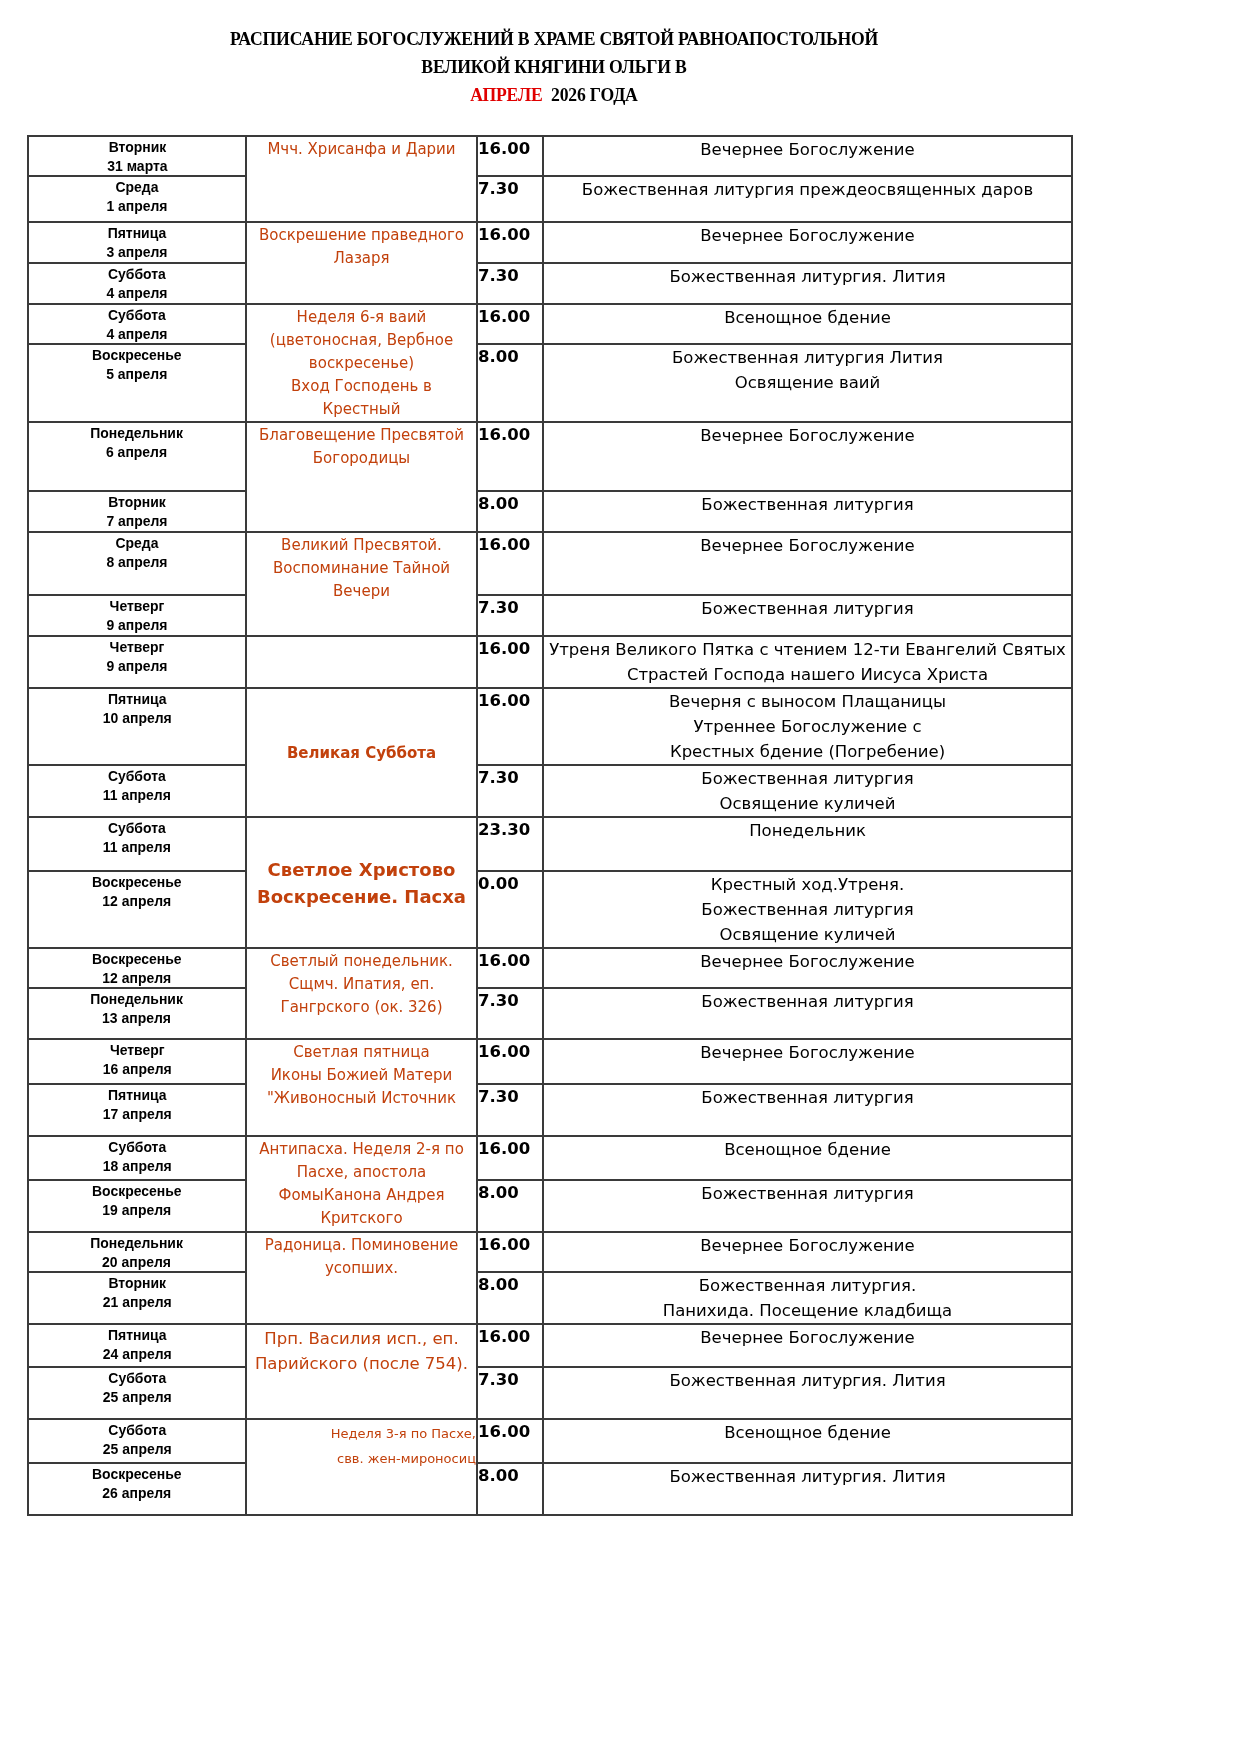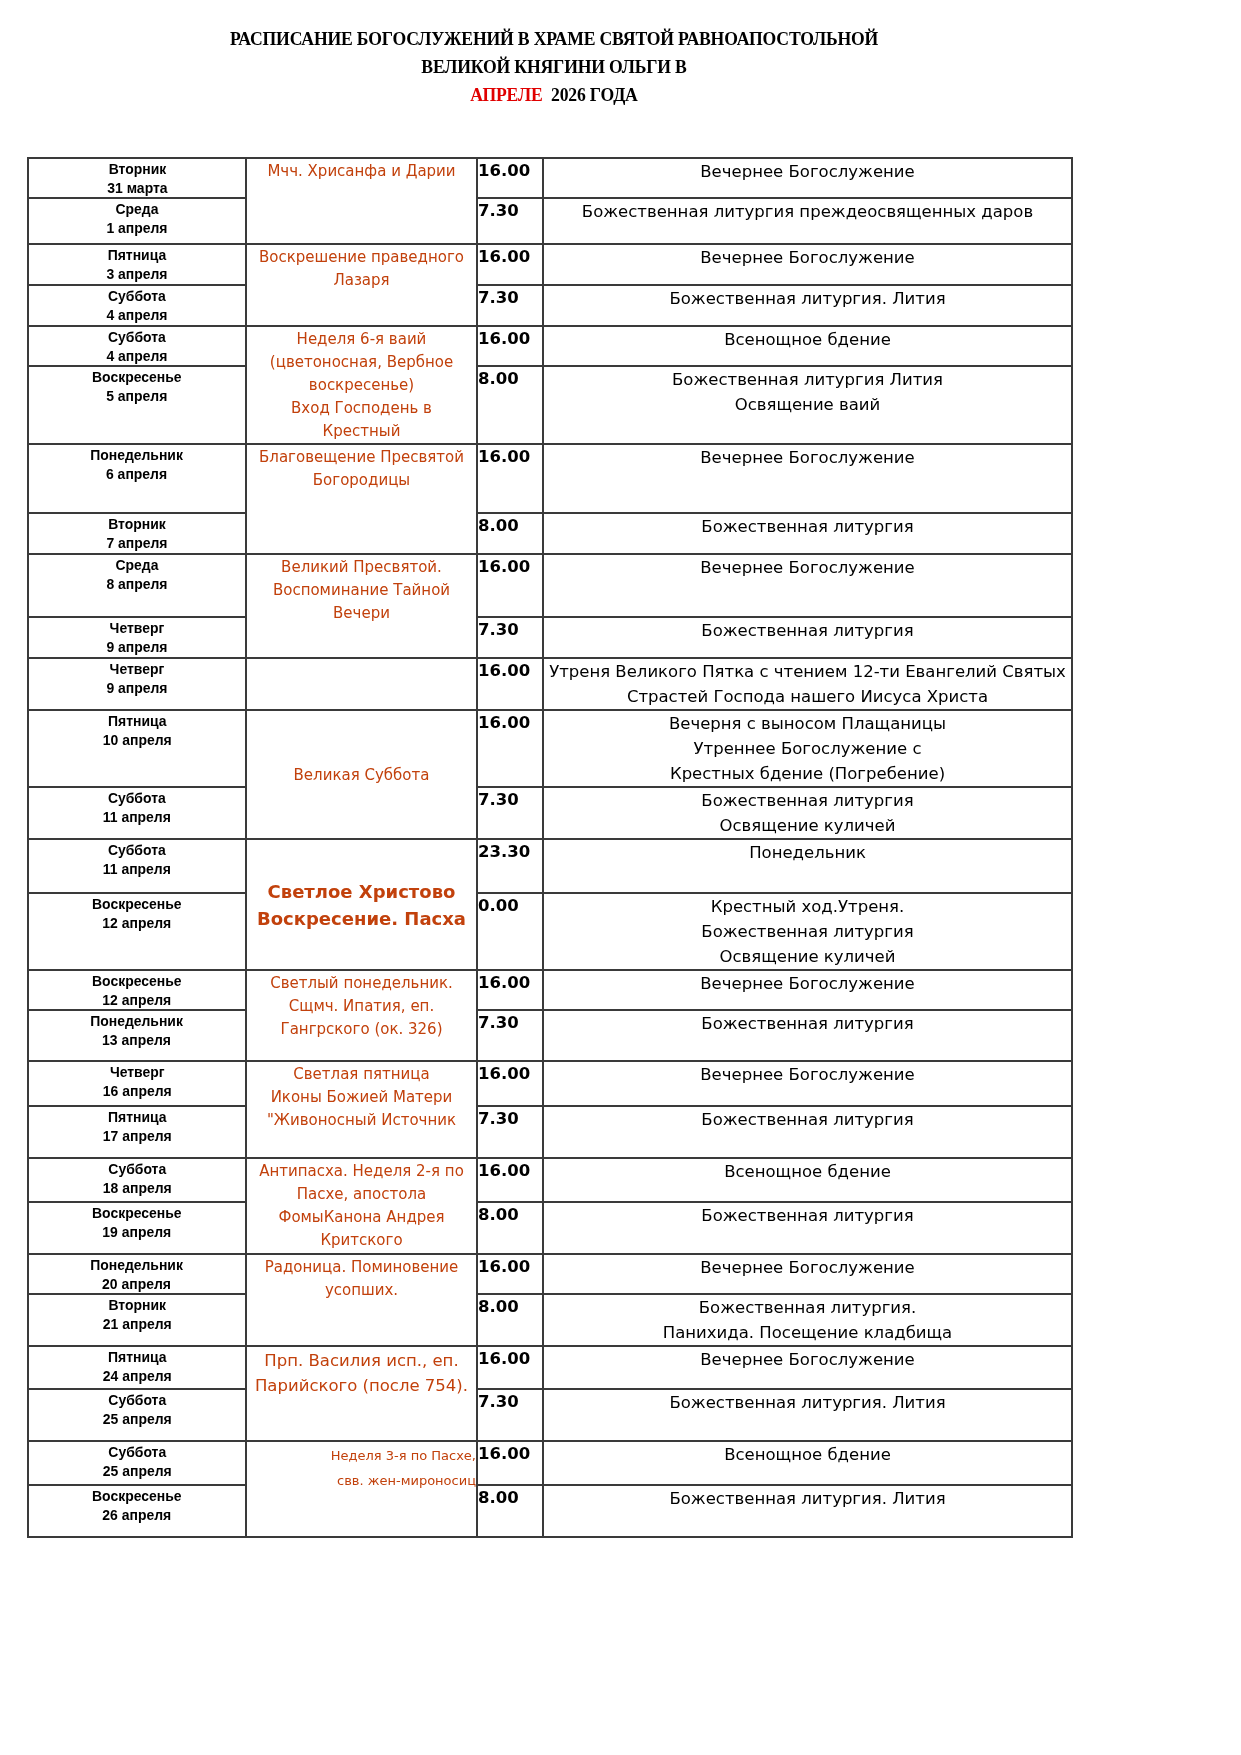--- a/index.html
+++ b/index.html
@@ -7,34 +7,34 @@
   .title {
     position: absolute; left: 0; width: 1108px; text-align: center;
     font-family: "Liberation Serif", serif; font-weight: bold; font-size: 19px;
     letter-spacing: -0.2px; transform: scaleX(0.93); transform-origin: 554px 0;
   }
   .t1 { top: 28px; }
   .t2 { top: 56px; }
   .t3 { top: 84px; }
   .t3 .red { color: #e00000; }
   table.sched {
-    position: absolute; left: 27px; top: 157px; width: 1044px;
+    position: absolute; left: 27px; top: 135px; width: 1044px;
     border-collapse: collapse; table-layout: fixed;
   }
   table.sched td { border: 2px solid #3a3a3a; vertical-align: top; padding: 0; }
   td.day {
     text-align: center; font-family: "Liberation Sans", sans-serif; font-weight: bold;
     font-size: 15.5px; line-height: 19px; transform: none;
   }
   td.day .in { display: inline-block; transform: scaleX(0.9); }
   td.feast {
     text-align: center; color: #c2410c; font-family: "DejaVu Sans", sans-serif;
     font-size: 15px; line-height: 23px; padding-top: 1px !important;
   }
-  td.feast.bold { font-weight: normal; margin-top: 12px; }
+  td.feast.bold { font-weight: bold; margin-top: 12px; }
   td.feast.big { font-size: 18px; line-height: 27px; font-weight: bold; }
   td.feast.mid { vertical-align: middle; }
   td.time {
     text-align: left; font-family: "DejaVu Sans", sans-serif; font-weight: bold;
     font-size: 16.5px; line-height: 24px;
   }
   td.svc {
     text-align: center; font-family: "DejaVu Sans", sans-serif;
     font-size: 16.5px; line-height: 25px;
   }

